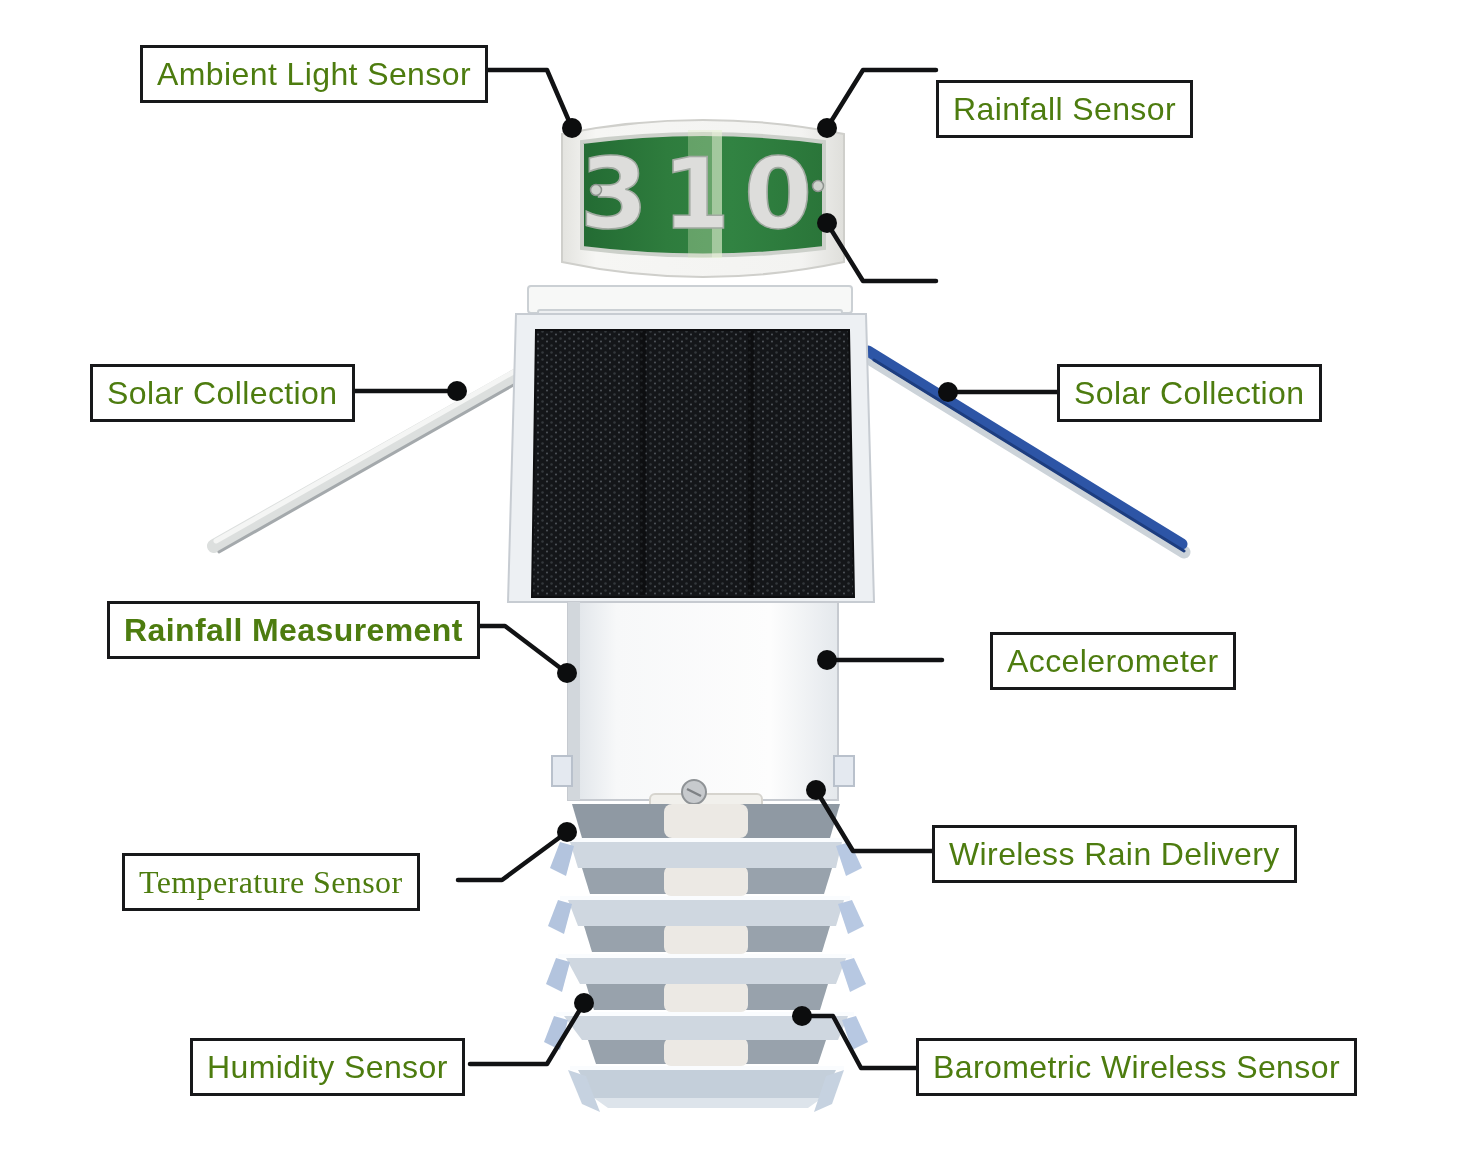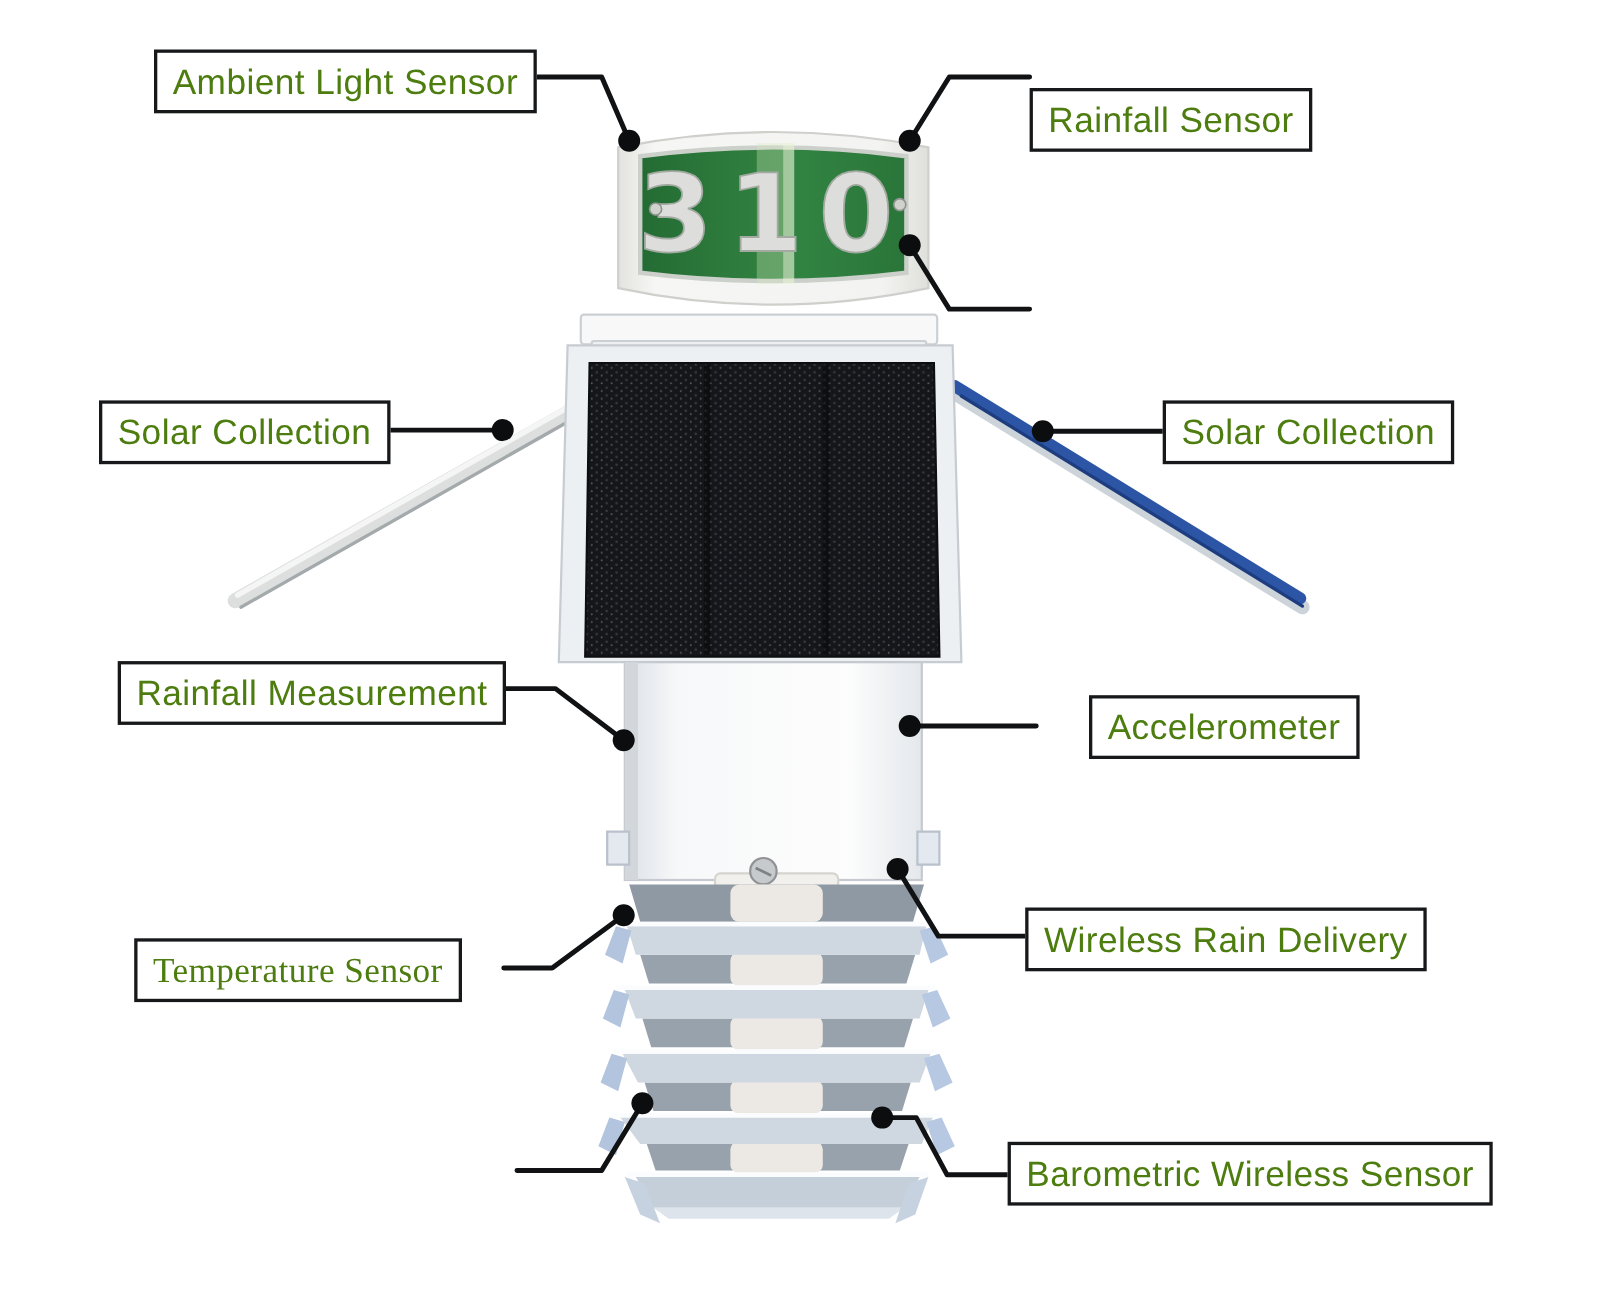--- a/index.html
+++ b/index.html
@@ -191,19 +191,20 @@
     <g>
       <path d="M916,1068 H861 L833,1016 H802"></path>
         <circle cx="802" cy="1016" r="10" fill="#0c0d0e" stroke="none"></circle>
     </g>
   </svg>
 
   <div class="callout" style="left:140px;top:45px;">Ambient Light Sensor</div>
   <div class="callout" style="left:936px;top:45px;margin-top:35px;">Rainfall Sensor</div>
   <div class="callout" style="left:90px;top:364px;">Solar Collection</div>
   <div class="callout" style="left:1057px;top:364px;">Solar Collection</div>
-  <div class="callout" style="left:107px;top:601px;">Rainfall Measurement</div>
+  <div class="callout" style="left:107px;top:601px;font-weight:bold;">Rainfall Measurement</div>
   <div class="callout" style="left:942px;top:632px;margin-left:48px;">Accelerometer</div>
   <div class="callout" style="left:122px;top:853px;font-family:Liberation Serif, serif;">Temperature Sensor</div>
   <div class="callout" style="left:932px;top:825px;">Wireless Rain Delivery</div>
+  <div class="callout" style="left:190px;top:1038px;">Humidity Sensor</div>
   <div class="callout" style="left:916px;top:1038px;">Barometric Wireless Sensor</div>
 
 </div>
 
 </body></html>

